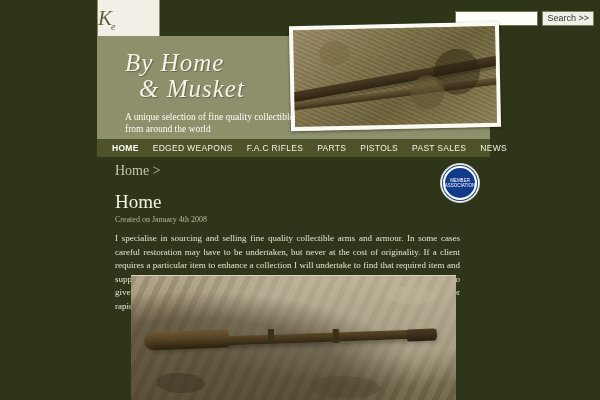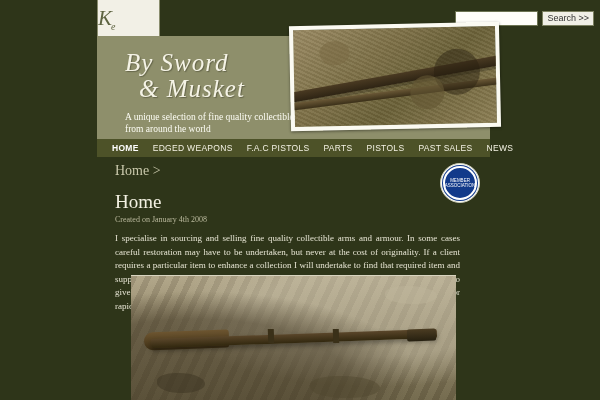--- a/index.html
+++ b/index.html
@@ -336,39 +336,39 @@
     </div>
     <div class="search-wrap">
       <input class="search-input" type="text" value="" placeholder="" style="">
       <button class="search-btn">Search &gt;&gt;</button>
     </div>
   </div>
 
   <div class="header-band">
     <div class="title-block">
       <div class="script-title">
-        <span>By Sword</span>
+        <span>By Home</span>
         <span class="l2">&amp; Musket</span>
       </div>
       <div class="tagline">A unique selection of fine quality collectibles from around the world</div>
     </div>
     <div class="header-photo">
       <div class="hp-grain"></div>
       <div class="hp-blob hp-b3"></div>
       <div class="hp-rifle"></div>
       <div class="hp-rifle2"></div>
       <div class="hp-blob hp-b1"></div>
       <div class="hp-blob hp-b2"></div>
     </div>
   </div>
 
   <div class="nav">
     <div class="nav-item active">HOME</div>
     <div class="nav-item">EDGED WEAPONS</div>
-    <div class="nav-item">F.A.C PISTOLS</div>
+    <div class="nav-item">F.A.C RIFLES</div>
     <div class="nav-item">PARTS</div>
     <div class="nav-item">PISTOLS</div>
     <div class="nav-item">PAST SALES</div>
     <div class="nav-item">NEWS</div>
   </div>
 
   <div class="content">
     <div class="breadcrumb">Home &gt;</div>
     <h1 class="page-title">Home</h1>
     <div class="created">Created on January 4th 2008</div>

